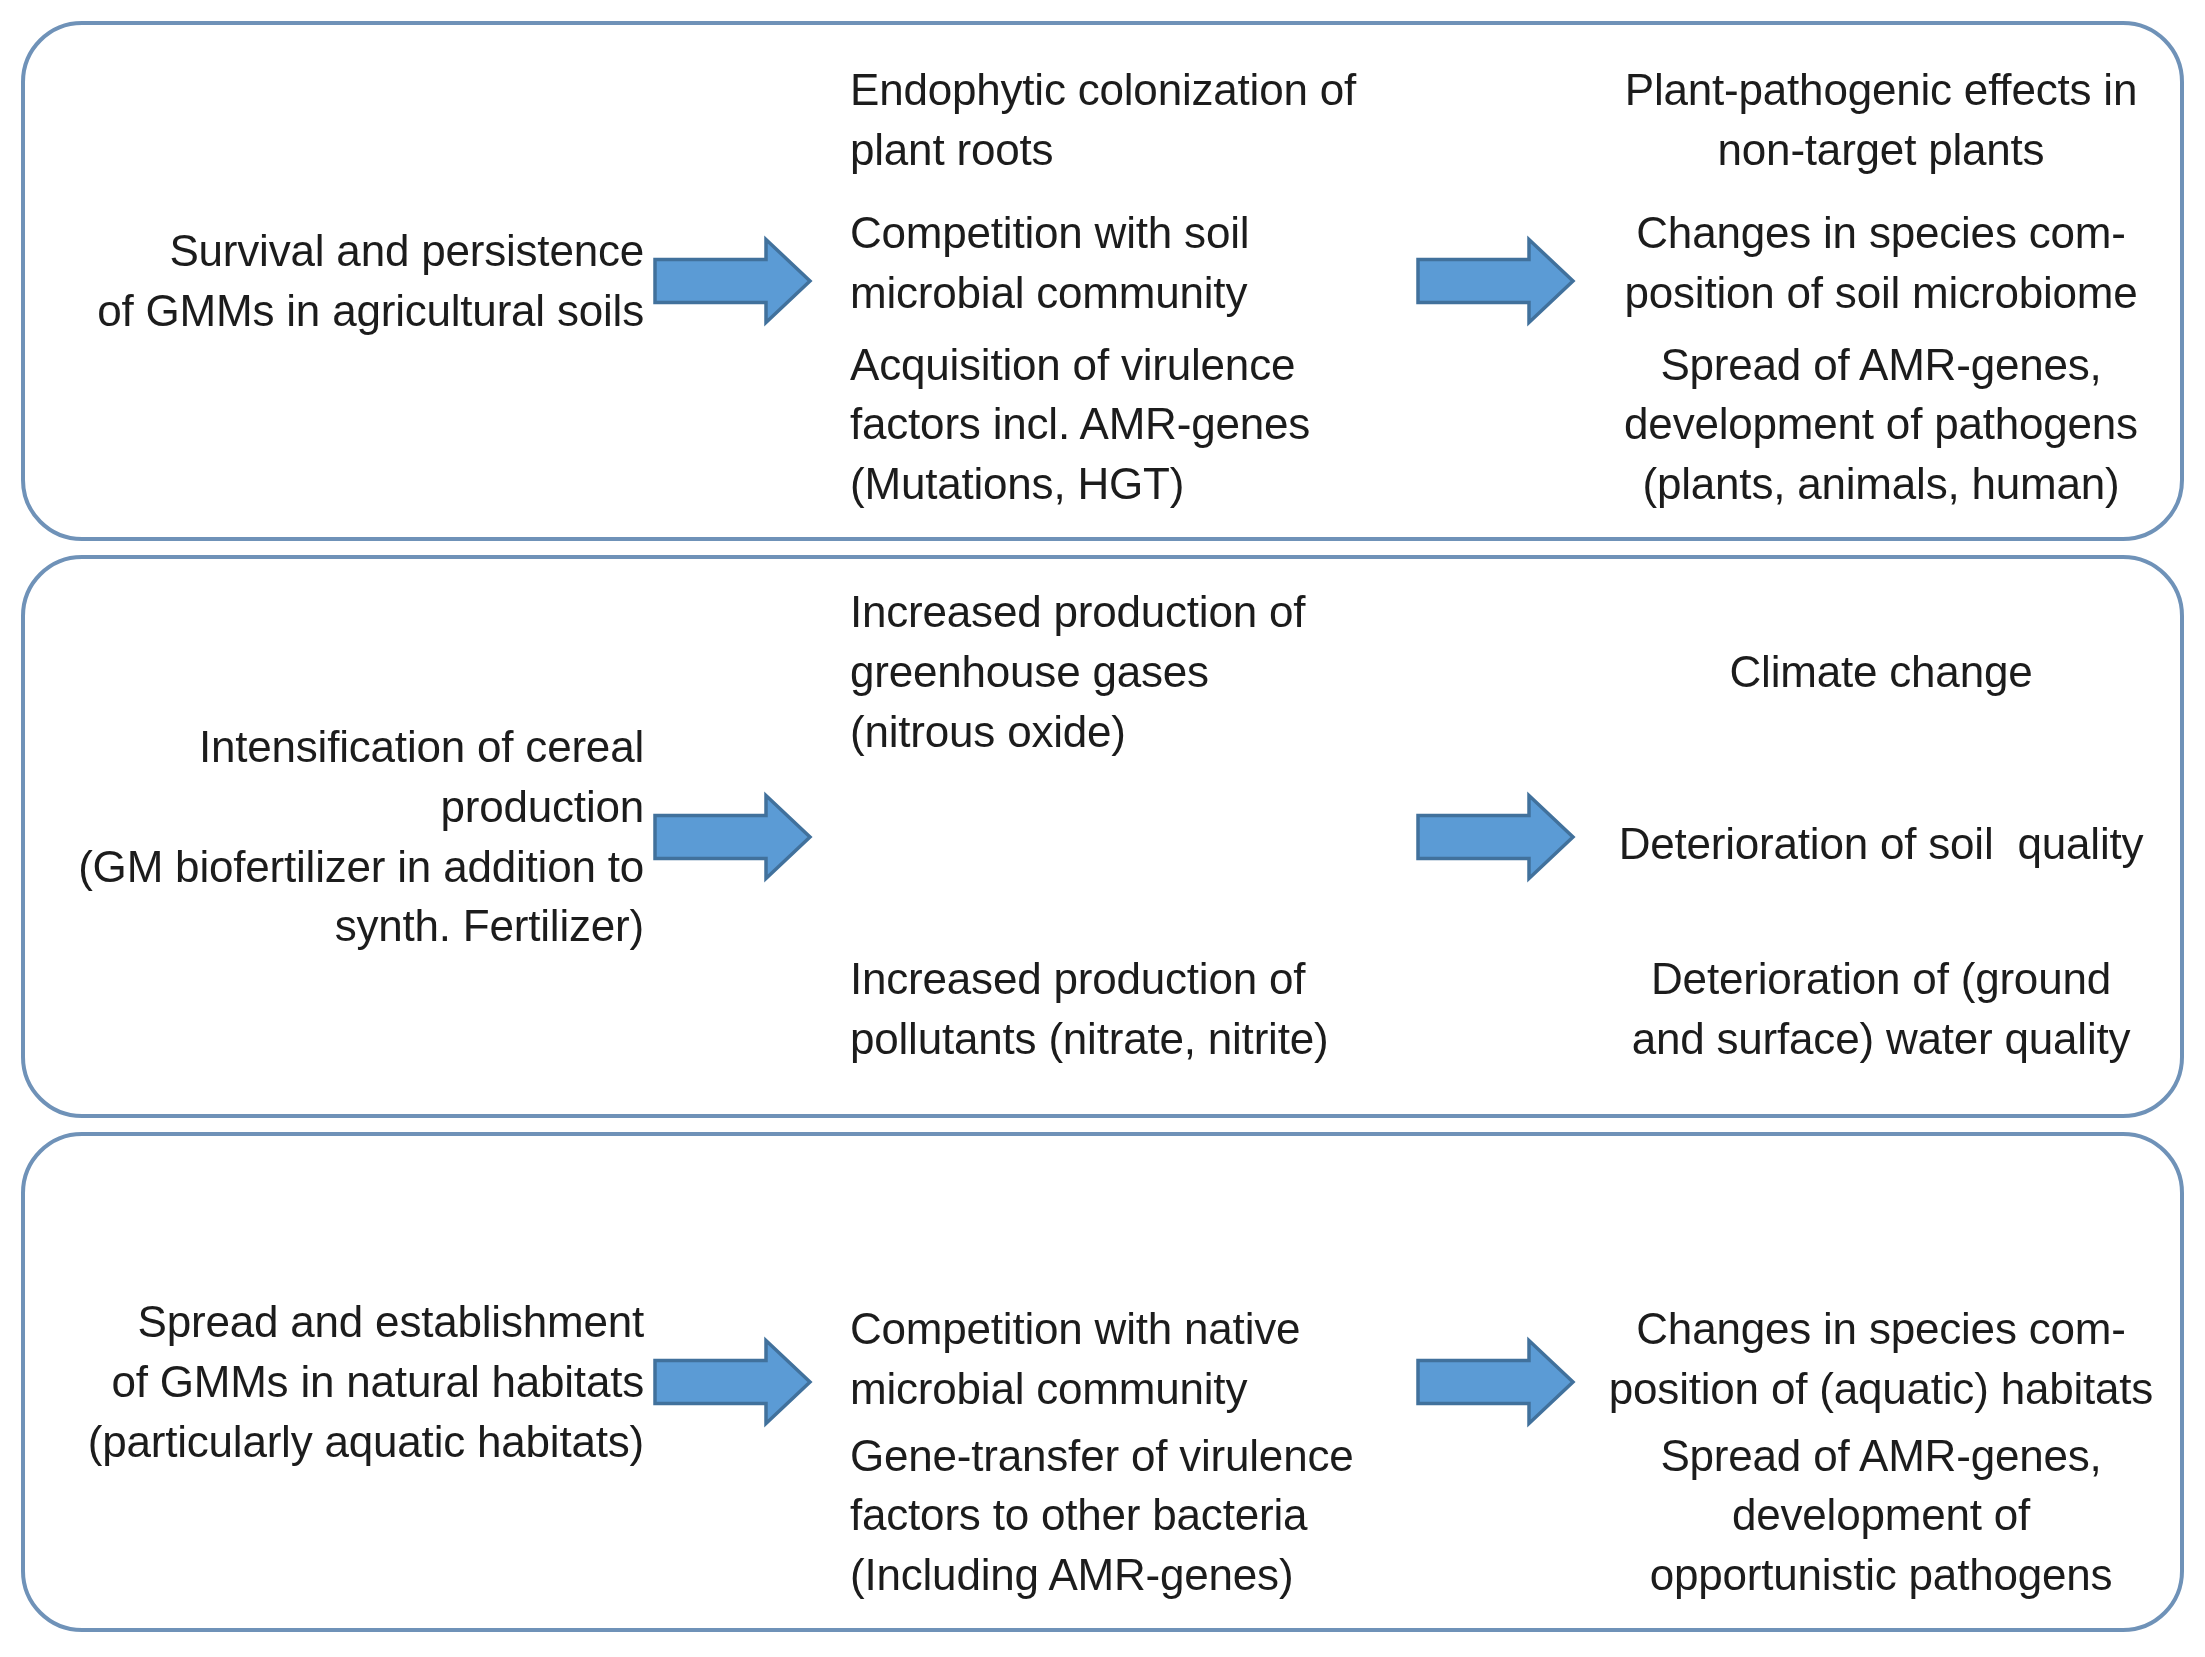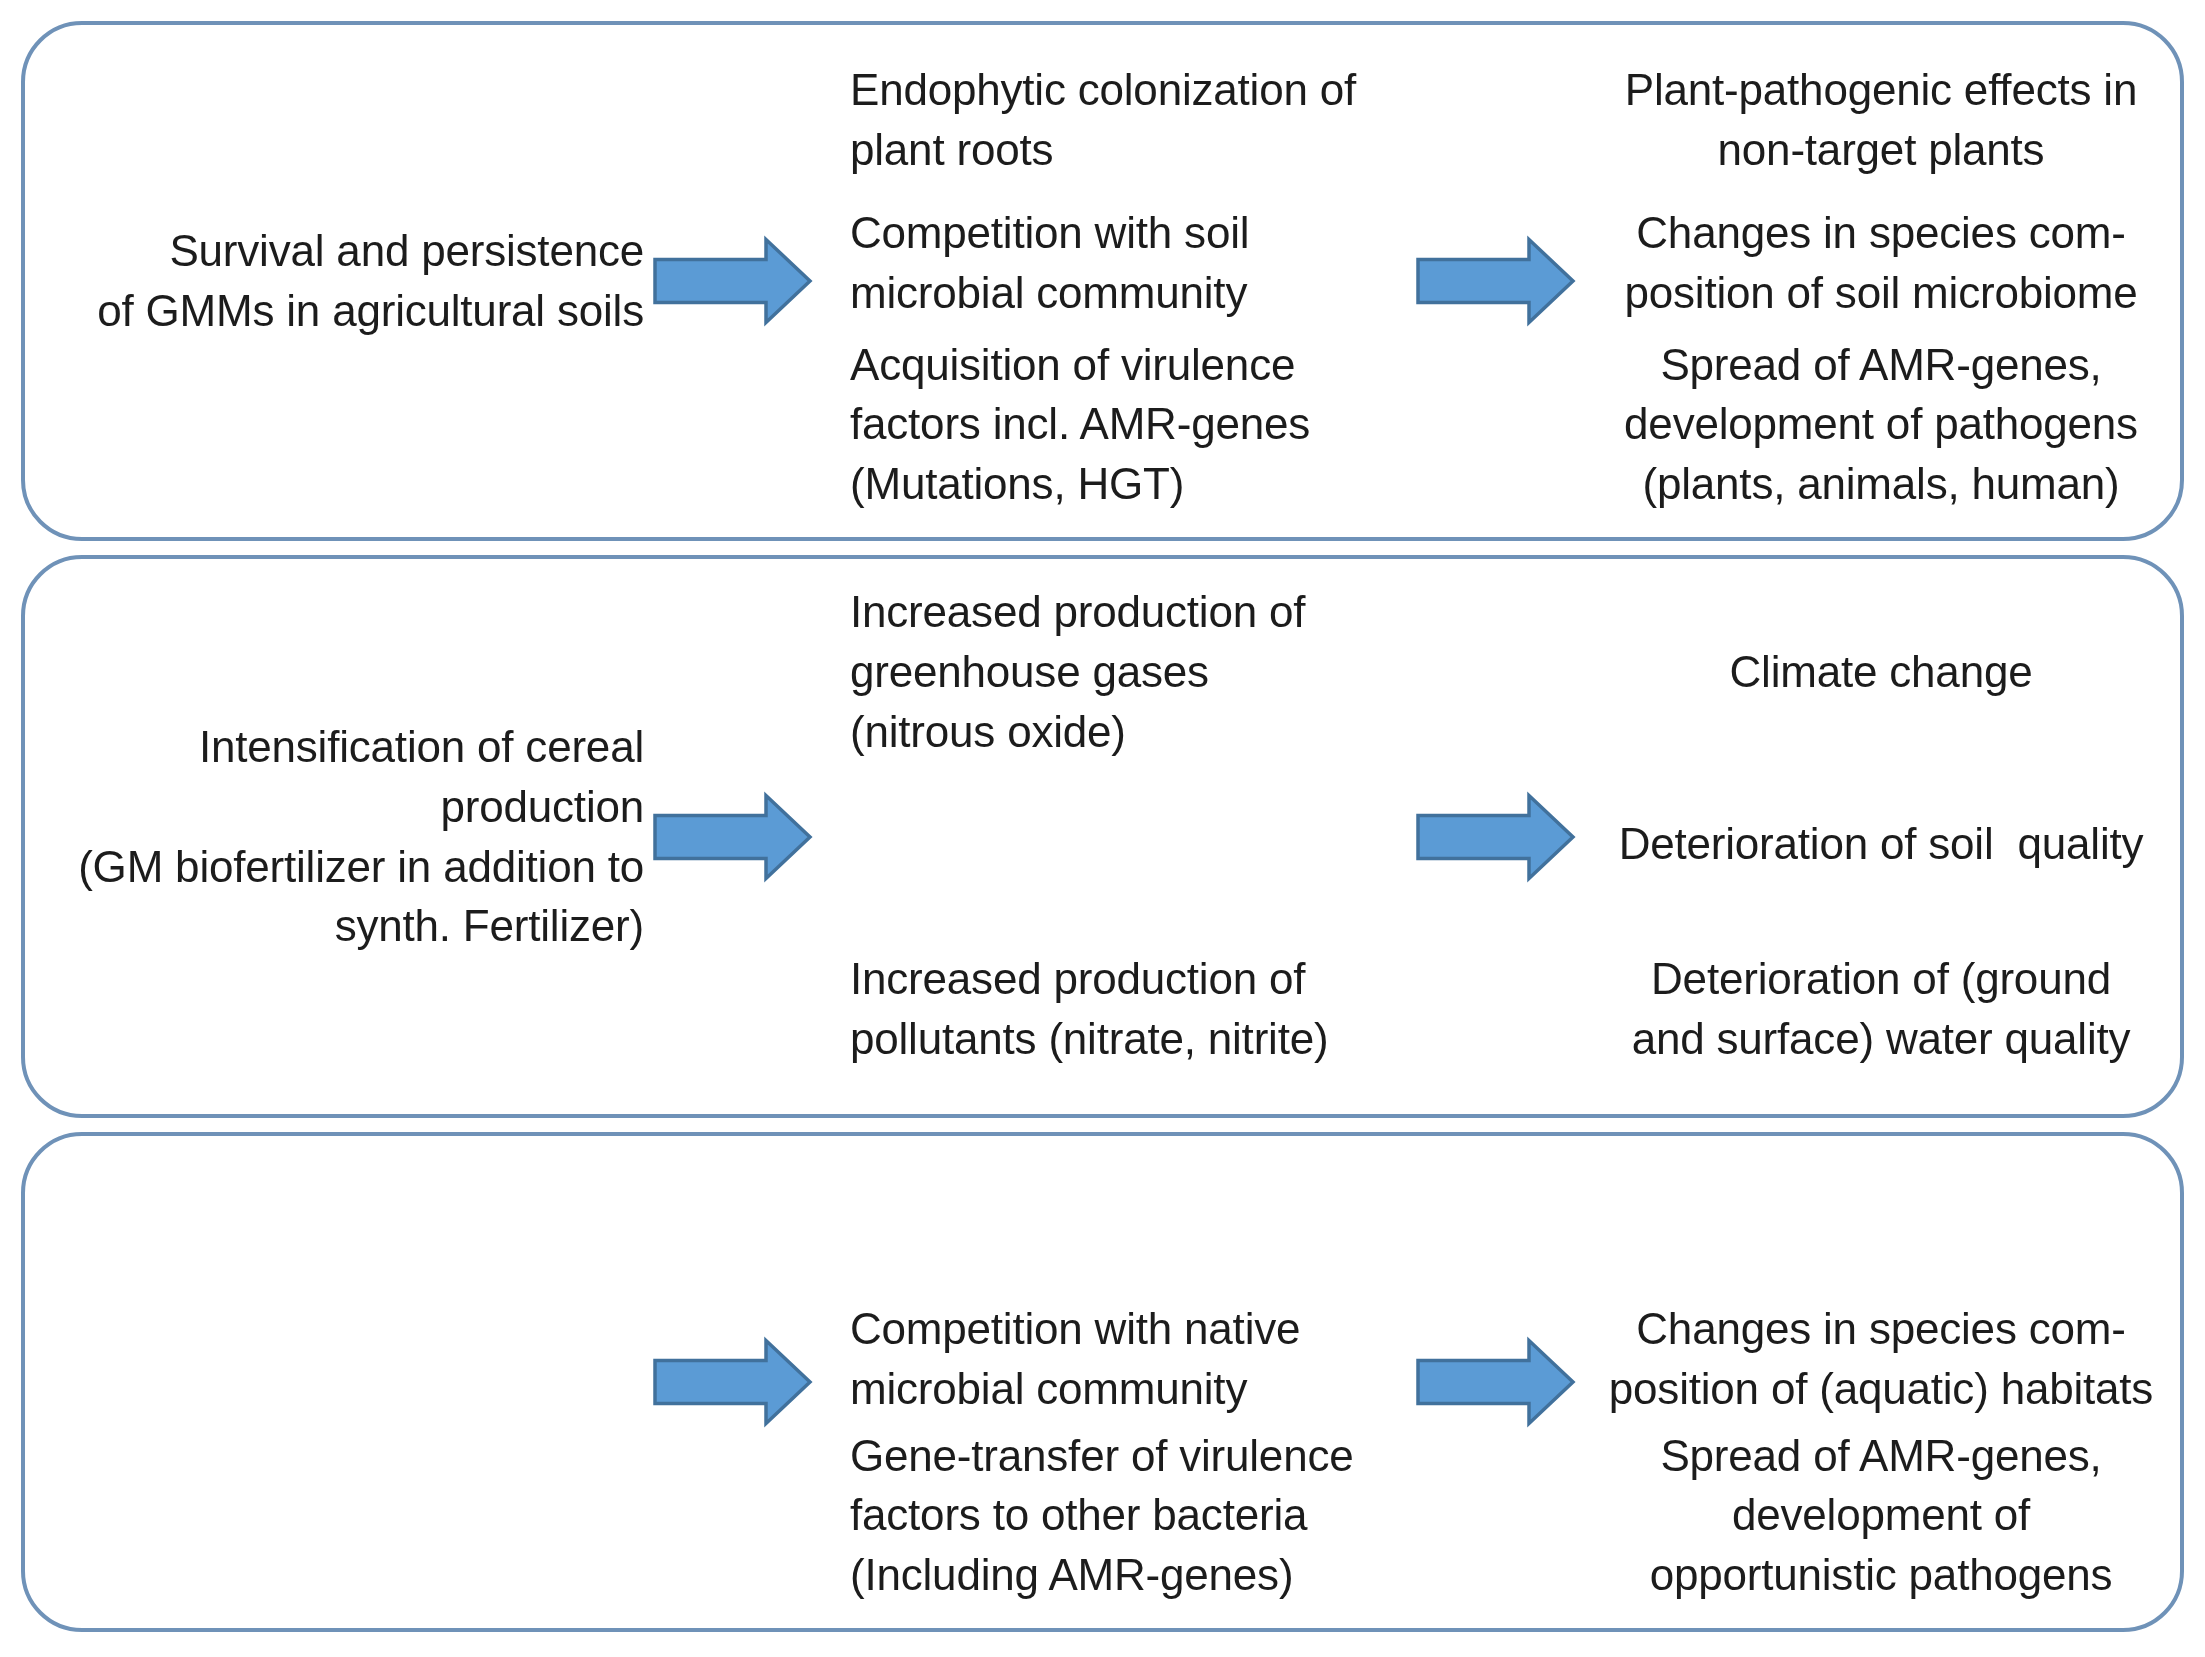--- a/index.html
+++ b/index.html
@@ -121,20 +121,23 @@
           <polygon points="4,48 226,48 226,8 314,91 226,174 226,134 4,134"></polygon>
         </svg>
     </div>
     <div class="txt outc r1">Climate change</div>
     <div class="txt outc r3">Deterioration of (ground
 and surface) water quality</div>
     <div class="txt outc r2">Deterioration of soil  quality</div>
   </div>
 
   <div class="risk-box b3">
+    <div class="txt source">Spread and establishment
+of GMMs in natural habitats
+(particularly aquatic habitats)</div>
     <div class="arrow-zone a1">
       <svg viewBox="0 0 320 182" aria-hidden="true">
           <polygon points="4,48 226,48 226,8 314,91 226,174 226,134 4,134"></polygon>
         </svg>
     </div>
     <div class="txt mech r2">Competition with native
 microbial community</div>
     <div class="txt mech r3">Gene-transfer of virulence
 factors to other bacteria
 (Including AMR-genes)</div>

